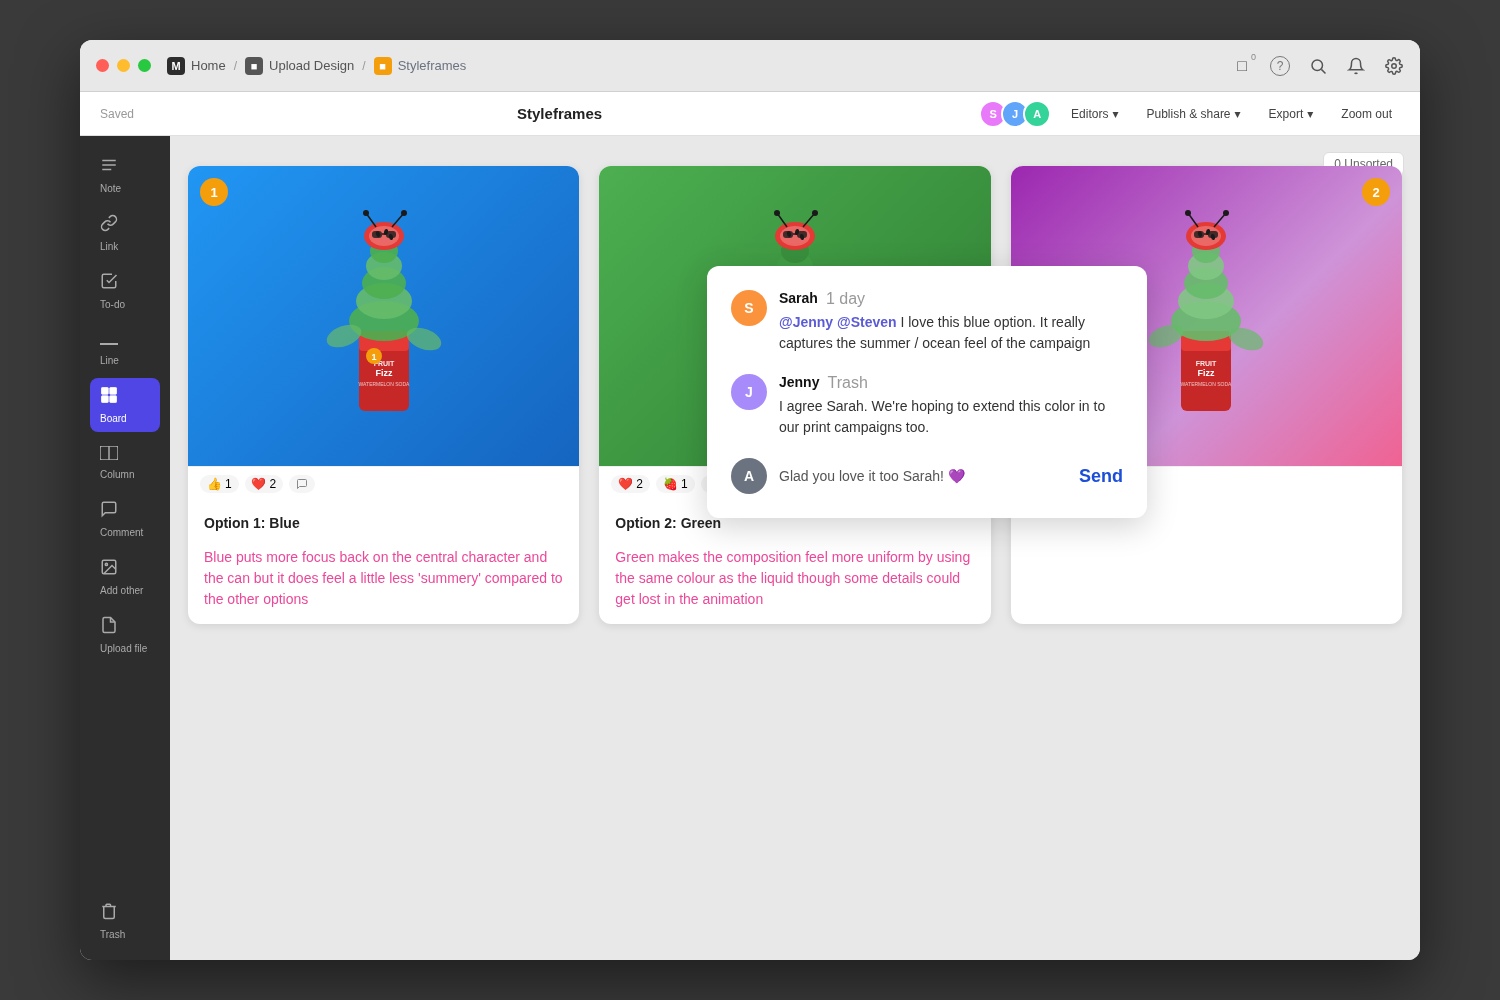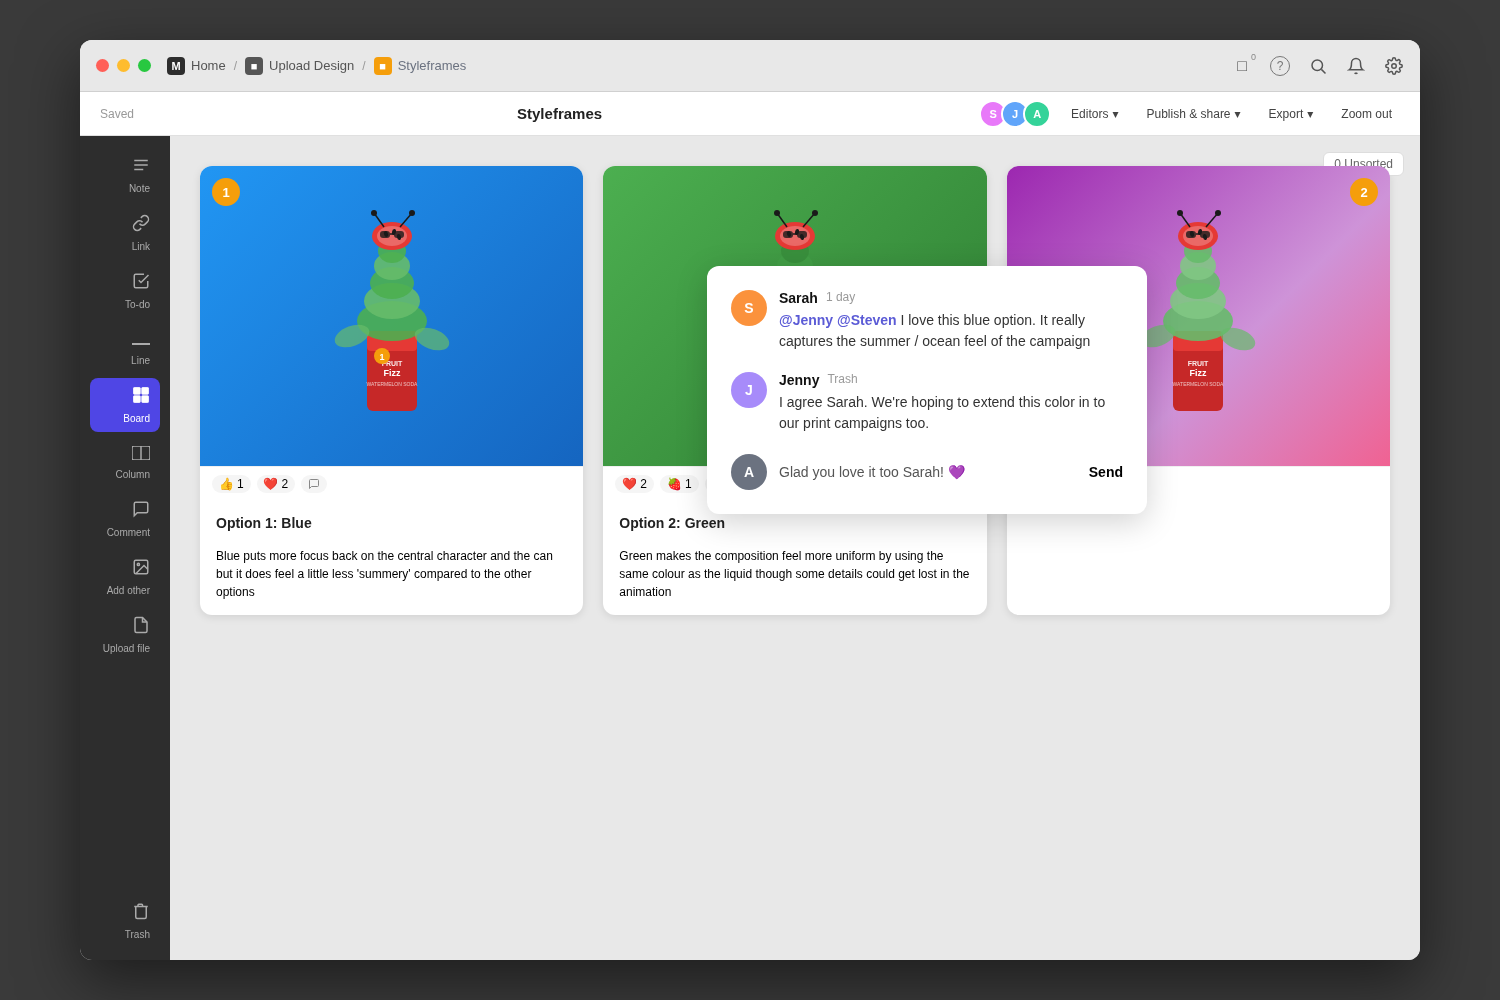--- a/index.html
+++ b/index.html
@@ -139,39 +139,39 @@
       display: flex;
       flex-direction: column;
       align-items: center;
       padding: 12px 0;
       gap: 4px;
       flex-shrink: 0;
     }
     .sidebar-item {
       display: flex;
       flex-direction: column;
-      align-items: flex-end;
+      align-items: flex-start;
       gap: 4px;
       padding: 8px 10px;
       border-radius: 8px;
       cursor: pointer;
       width: 70px;
       color: #aaa;
     }
     .sidebar-item.active { background: #4f46e5; color: white; }
     .sidebar-icon { font-size: 18px; }
     .sidebar-label { font-size: 10px; text-align: center; }
     .sidebar-spacer { flex: 1; }
     
     .canvas {
       flex: 1;
       background: #e8e8e8;
       overflow: auto;
       position: relative;
-      padding: 20px 30px;
+      padding: 20px 18px;
     }
     .unsorted-badge {
       position: absolute;
       top: 16px;
       right: 16px;
       background: white;
       border: 1px solid #ddd;
       border-radius: 6px;
       padding: 4px 10px;
       font-size: 12px;
@@ -221,21 +221,21 @@
     }
     .reaction-pill {
       display: flex; align-items: center; gap: 3px;
       background: #f5f5f5; border-radius: 12px;
       padding: 2px 7px; font-size: 12px; cursor: pointer;
     }
     .card-content {
       padding: 14px 16px;
     }
     .card-title { font-size: 14px; font-weight: 700; color: #222; margin-bottom: 16px; }
-    .card-desc { font-size: 12px; color: #000000; line-height: 1.5; }
+    .card-desc { font-size: 14px; color: #ec4899; line-height: 1.5; }
     
     .comment-popup {
       position: absolute;
       top: 130px;
       left: 50%;
       transform: translateX(-20%);
       width: 440px;
       background: white;
       border-radius: 12px;
       box-shadow: 0 8px 32px rgba(0,0,0,0.18);
@@ -248,34 +248,34 @@
       flex-shrink: 0; overflow: hidden;
       display: flex; align-items: center; justify-content: center;
       font-size: 14px; font-weight: bold; color: white;
     }
     .ca1 { background: #fb923c; }
     .ca2 { background: #a78bfa; }
     .ca3 { background: #6b7280; }
     .comment-body {}
     .comment-header { display: flex; align-items: flex-start; gap: 8px; margin-bottom: 4px; }
     .comment-author { font-size: 14px; font-weight: 700; color: #111; }
-    .comment-time { font-size: 12px; color: #999; }
+    .comment-time { font-size: 16px; color: #999; }
     .comment-text { font-size: 14px; color: #333; line-height: 1.5; }
     .comment-mention { color: #5b5bd6; font-weight: 600; }
     .comment-input-row { display: flex; gap: 12px; align-items: center; margin-top: 8px; }
     .comment-input {
       flex: 1;
       font-size: 14px;
       color: #555;
       border: none;
       outline: none;
       padding: 0;
     }
     .send-btn {
-      font-size: 14px; font-weight: 700; color: #000000; cursor: pointer; background: none; border: none;
+      font-size: 18px; font-weight: 700; color: #1d4ed8; cursor: pointer; background: none; border: none;
     }
   </style>
 </head>
 <body>
 
 <div class="window">
 
   <div class="titlebar">
     <div class="traffic-lights">
       <div class="tl tl-red"></div>

